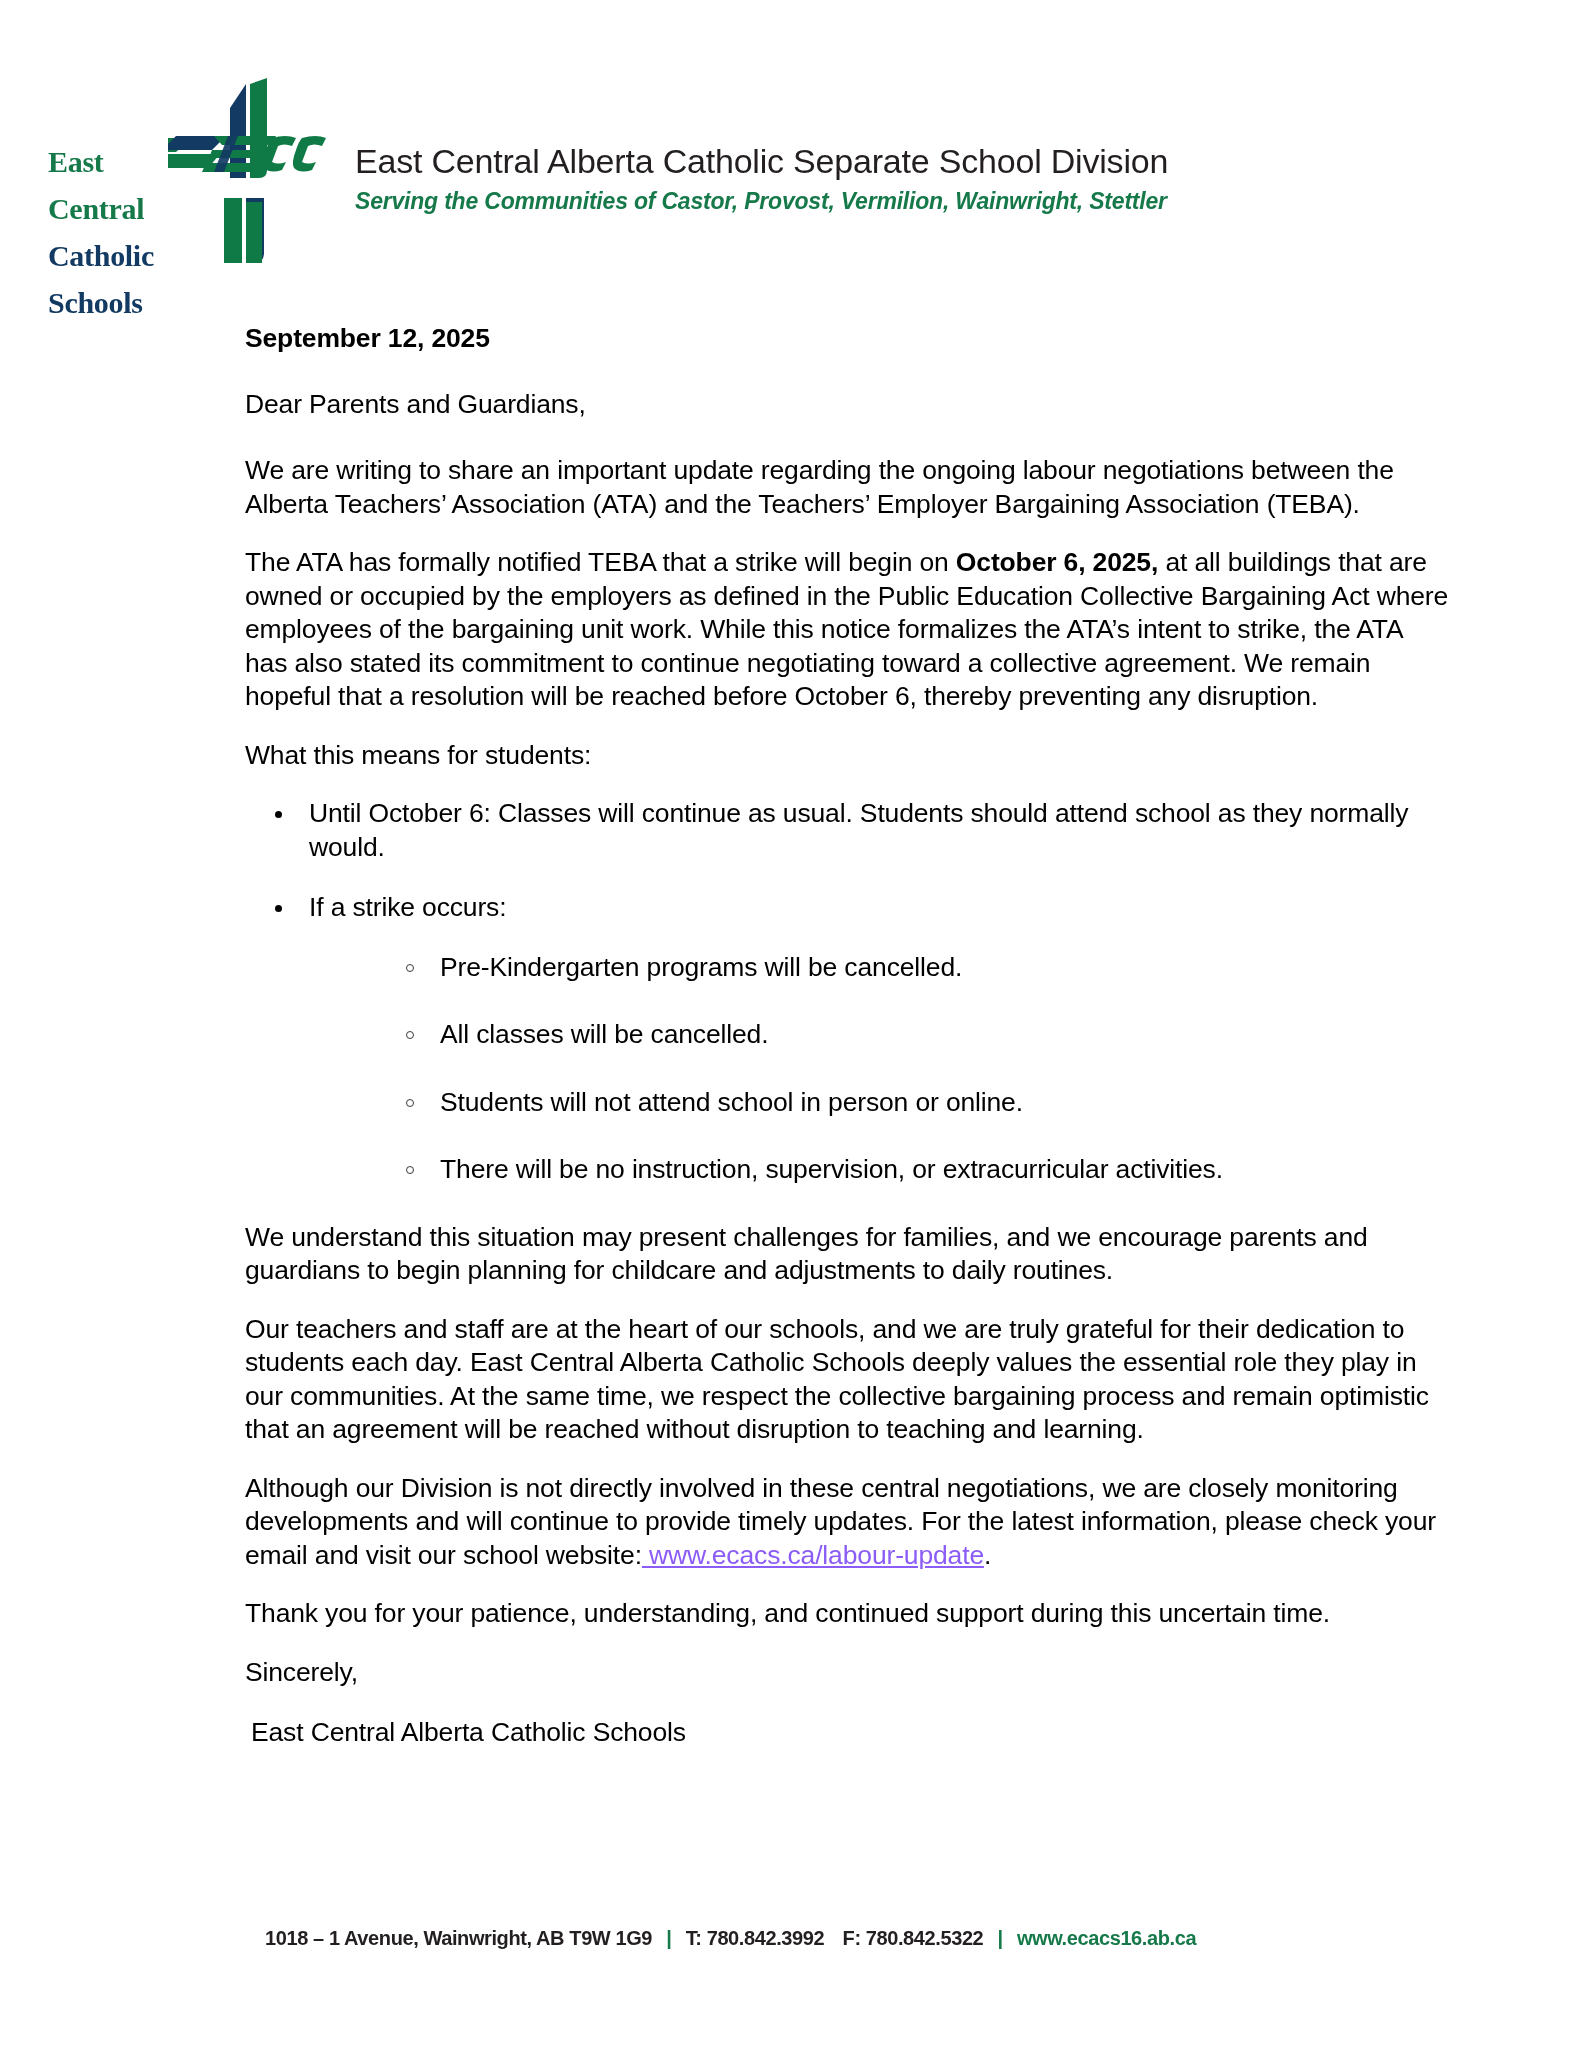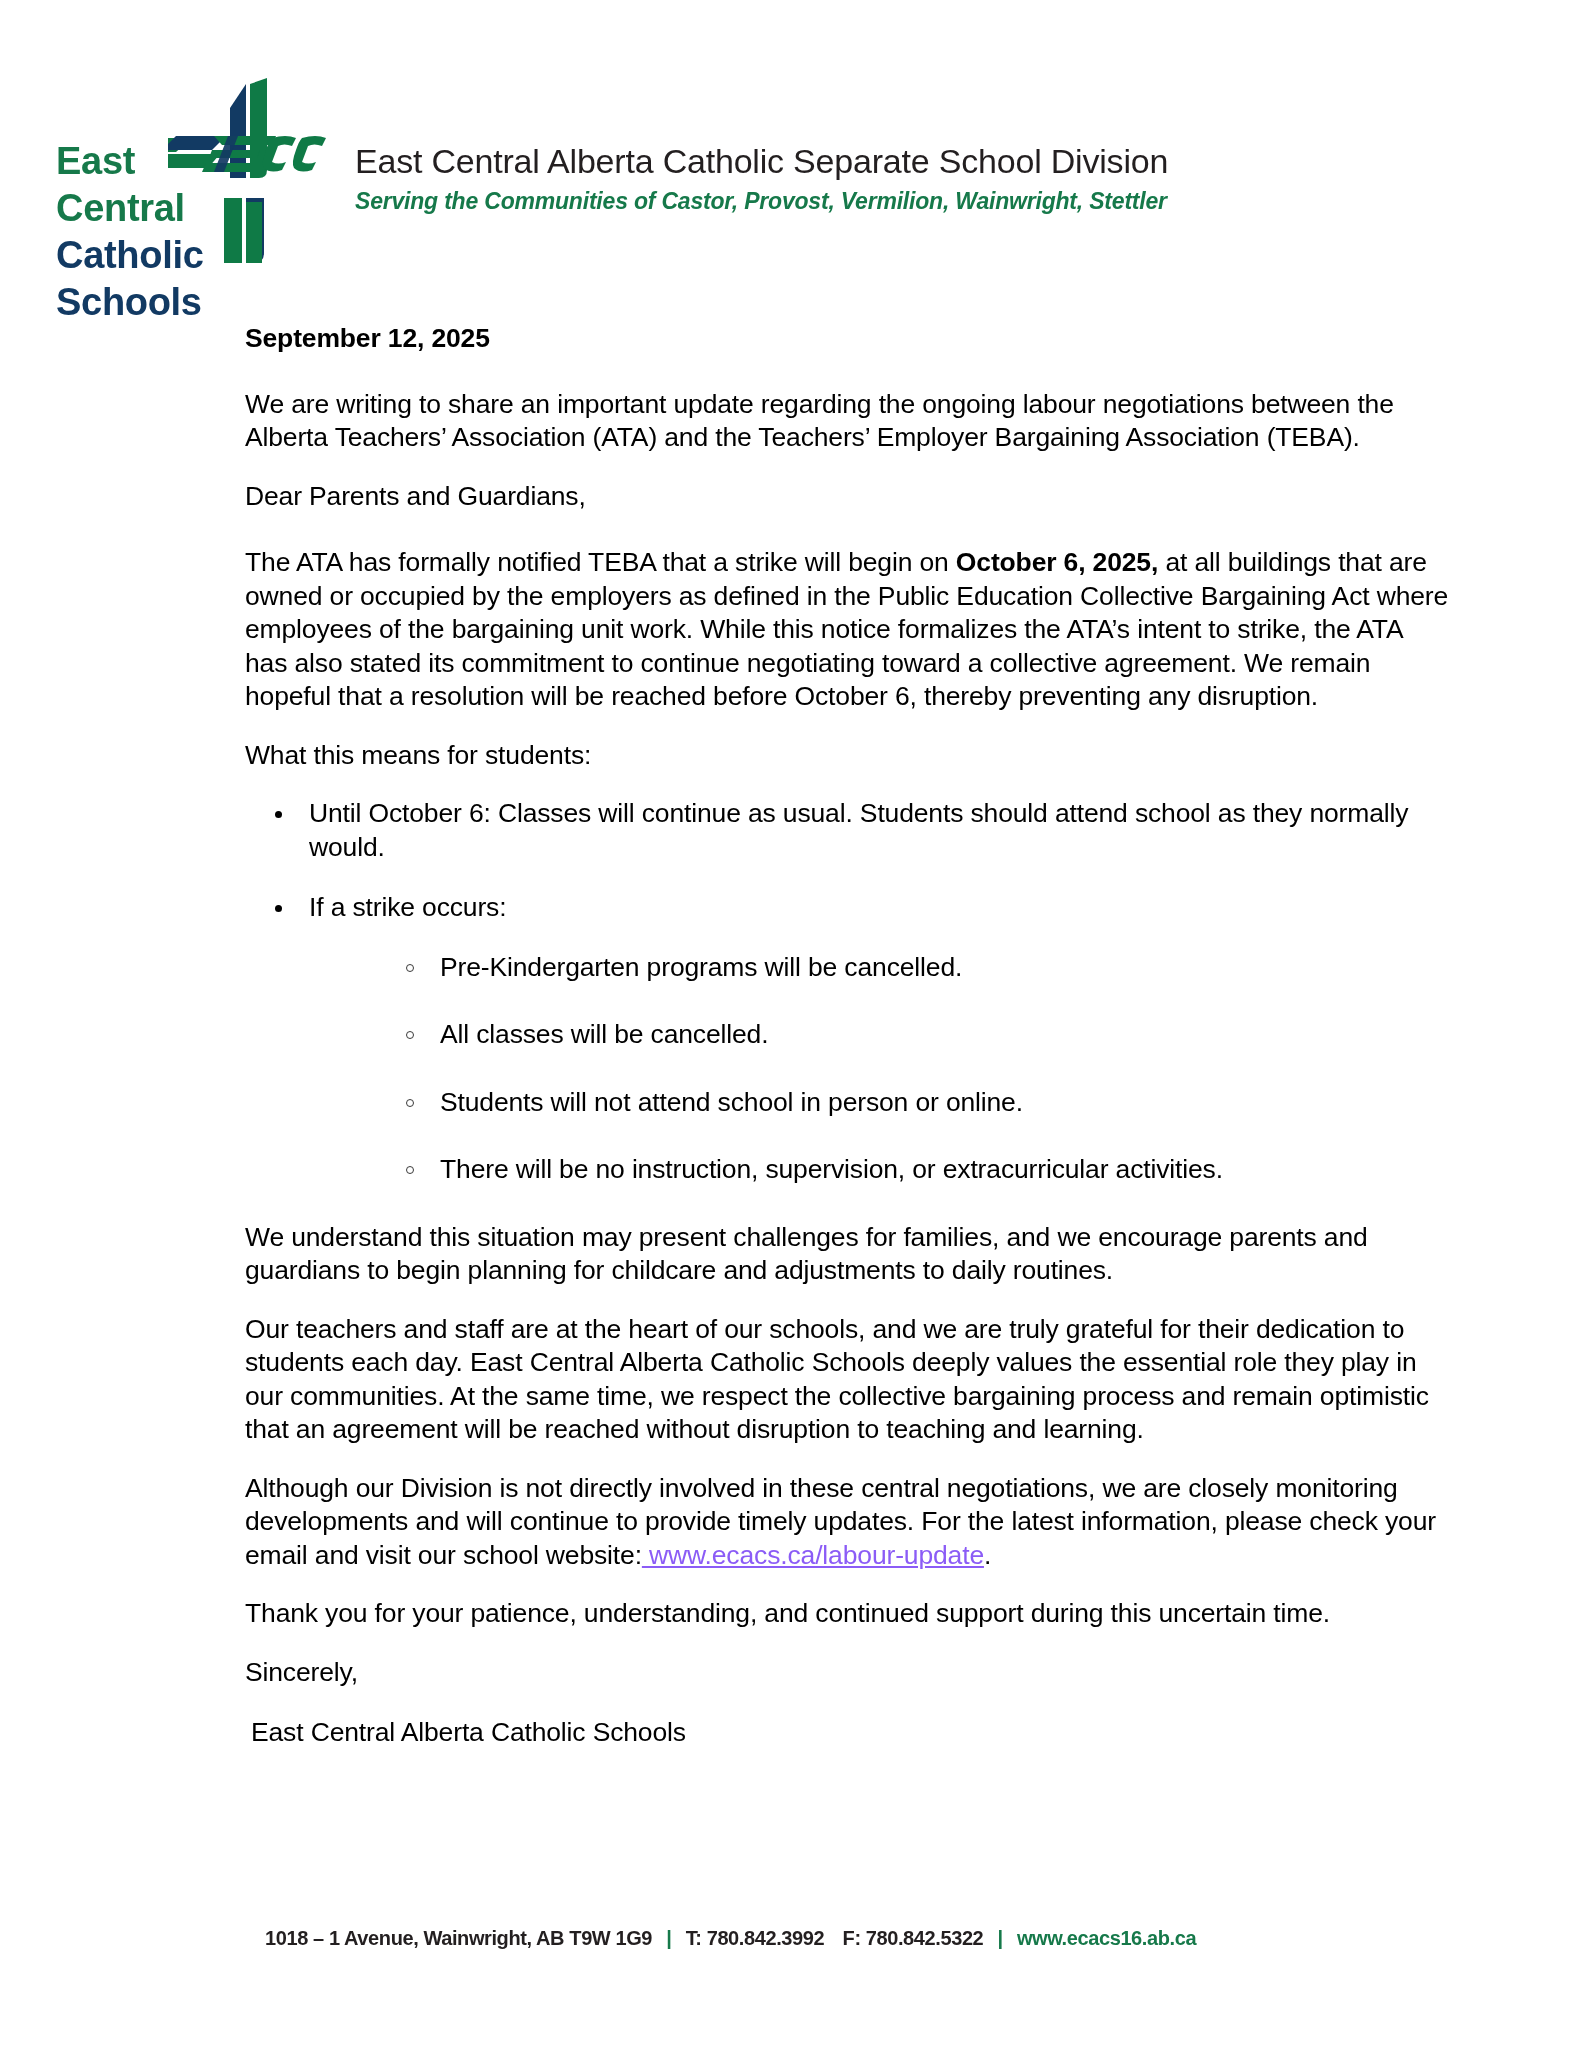--- a/index.html
+++ b/index.html
@@ -20,26 +20,26 @@
   .letterhead {
     position: absolute;
     left: 0;
     top: 0;
     width: 1590px;
     height: 330px;
   }
 
   .wordmark {
     position: absolute;
-    left: 56px;
+    left: 48px;
     top: 138px;
     width: 175px;
-    font-family: Liberation Sans, sans-serif;
-    font-weight: bold;
-    font-size: 38px;
+    font-family: Liberation Serif, serif;
+    font-weight: bold;
+    font-size: 30px;
     line-height: 47px;
     letter-spacing: -0.3px;
   }
   .wm-green { color: #16794a; display: block; }
   .wm-navy  { color: #123a63; display: block; }
 
   
   .logo-mark {
     position: absolute;
     left: 168px;
@@ -223,23 +223,23 @@
   </div>
 
   <div class="division-title">East Central Alberta Catholic Separate School Division</div>
   <div class="division-tagline">Serving the Communities of Castor, Provost, Vermilion, Wainwright, Stettler</div>
 </div>
 
 <div class="letter">
 
   <p class="para date-line">September 12, 2025</p>
 
+  <p class="para salutation">Dear Parents and Guardians,</p>
+
   <p class="para">We are writing to share an important update regarding the ongoing labour negotiations between the Alberta Teachers’ Association (ATA) and the Teachers’ Employer Bargaining Association (TEBA).</p>
-
-  <p class="para salutation">Dear Parents and Guardians,</p>
 
   <p class="para"><span>The ATA has formally notified TEBA that a strike will begin on </span><b>October 6, 2025,</b><span> at all buildings that are owned or occupied by the employers as defined in the Public Education Collective Bargaining Act where employees of the bargaining unit work. While this notice formalizes the ATA’s intent to strike, the ATA has also stated its commitment to continue negotiating toward a collective agreement. We remain hopeful that a resolution will be reached before October 6, thereby preventing any disruption.</span></p>
 
   <p class="para">What this means for students:</p>
 
   <ul class="bullets">
     <li class="bullet-item">Until October 6: Classes will continue as usual. Students should attend school as they normally would.</li>
     <li class="bullet-item">
       <span>If a strike occurs:</span>
       <ul class="subbullets">

